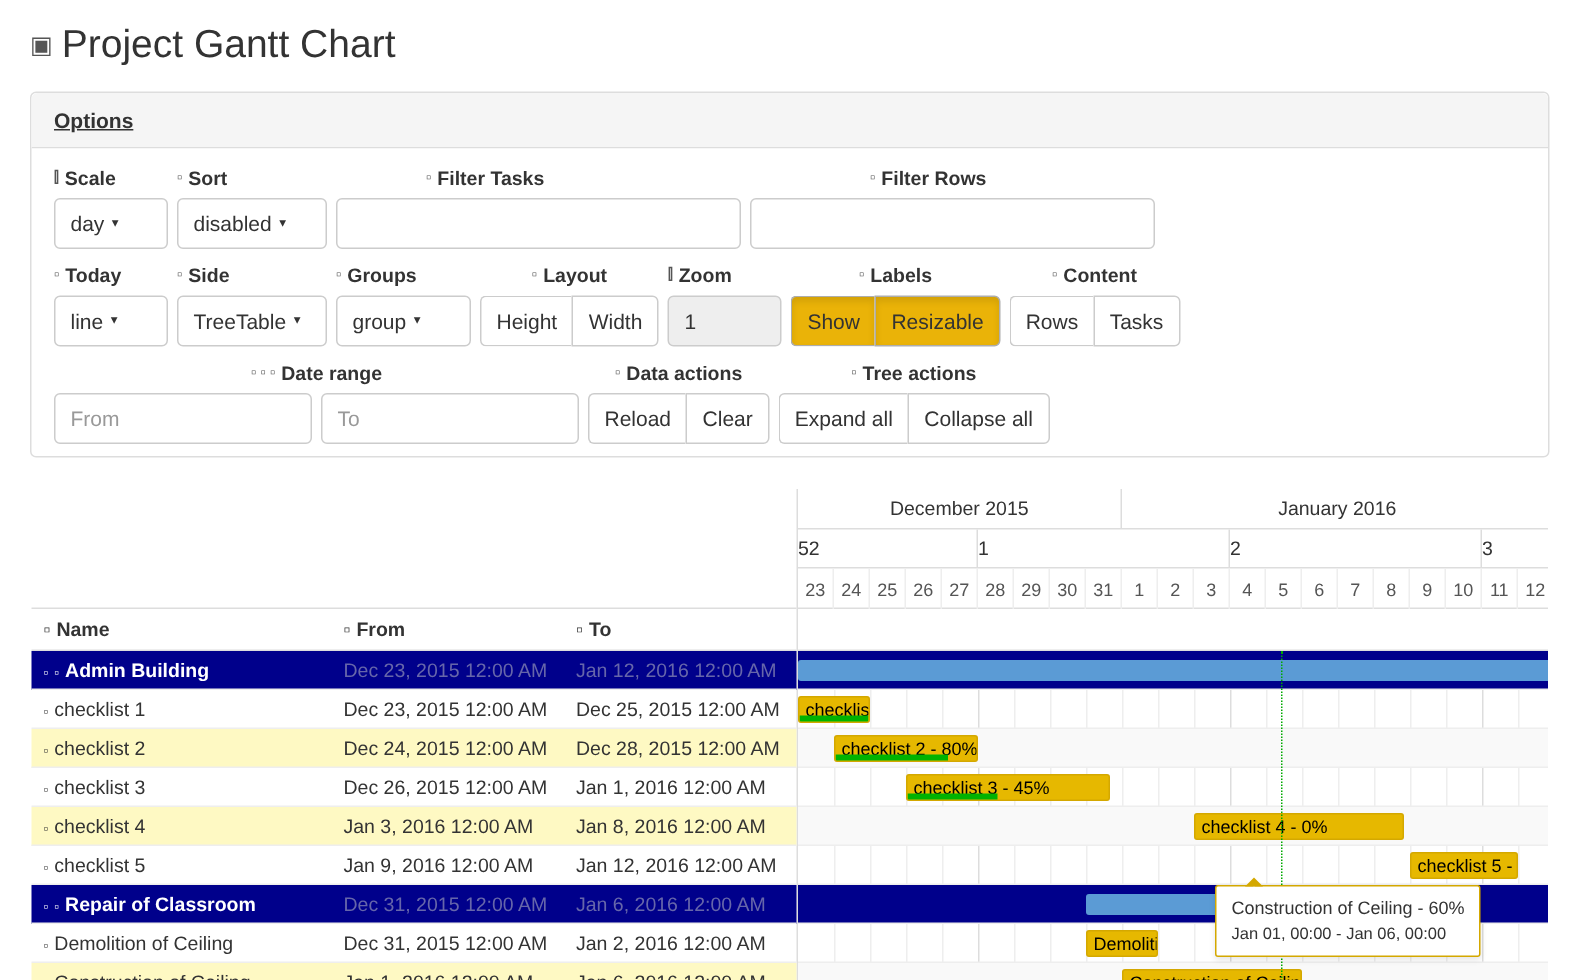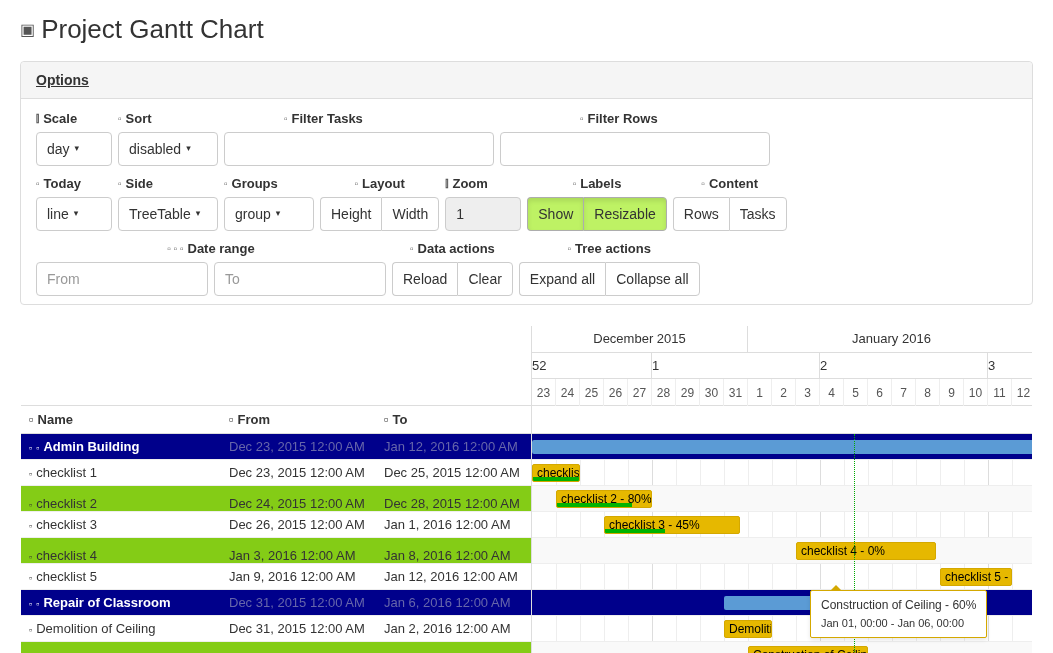--- a/index.html
+++ b/index.html
@@ -13,21 +13,21 @@
 .panel-heading { background: #f5f5f5; border-bottom: 1px solid #ddd; padding: 10px 15px; border-radius: 4px 4px 0 0; }
 .panel-heading a { color: #333; text-decoration: underline; font-weight: 700; }
 .panel-body { padding: 12px 15px 8px 15px; }
 
 .flex-row { display: flex; flex-wrap: wrap; gap: 4px 6px; }
 .col { display: flex; flex-direction: column; }
 .col .lbl { font-size: 13px; font-weight: 700; margin-bottom: 6px; display: flex; align-items: center; gap: 4px; }
 .col .lbl .icon-sq { font-size: 10px; color: #555; }
 .btn, .input, .select { border: 1px solid #ccc; background: #fff; border-radius: 4px; padding: 6px 10px; font-size: 14px; color: #333; height: 34px; line-height: 1.3; }
 .btn { cursor: pointer; display: inline-flex; align-items: center; white-space: nowrap; }
-.btn-toggle.active { background: #bef264; box-shadow: inset 0 3px 5px rgba(0,0,0,0.1); border-color: #adadad; }
+.btn-toggle.active { background: #eab308; box-shadow: inset 0 3px 5px rgba(0,0,0,0.1); border-color: #adadad; }
 .btn .caret { margin-left: 5px; font-size: 9px; }
 .input { width: 100%; }
 .input::placeholder { color: #999; }
 
 .btn-group { display: inline-flex; }
 .btn-group .btn { border-radius: 0; border-right-width: 0; text-align: center; }
 .btn-group .btn:first-child { border-radius: 4px 0 0 4px; }
 .btn-group .btn:last-child { border-radius: 0 4px 4px 0; border-right-width: 1px; }
 
 .row2 { margin-top: 10px; }
@@ -38,21 +38,21 @@
 .gantt-right { flex: 1; overflow: hidden; position: relative; }
 
 .hdr-row { display: flex; border-bottom: 1px solid #ddd; }
 .hdr-cell { padding: 6px 8px; font-weight: 700; font-size: 13px; display: flex; align-items: center; gap: 4px; }
 .col-name { flex: 0 0 200px; }
 .col-from, .col-to { flex: 0 0 155px; }
 
 .tree-row { display: flex; align-items: center; height: 26px; border-bottom: 1px solid #eee; font-size: 13px; }
 .tree-row.parent { background: #00008b; color: #fff; }
 .tree-row.parent .muted { color: #6666aa; }
-.tree-row.alt { background: #84cc16; align-items: flex-end; }
+.tree-row.alt { background: #fef9c3; }
 .tree-row .cell { padding: 0 8px; overflow: hidden; text-overflow: ellipsis; white-space: nowrap; }
 .tree-row .sq { font-size: 9px; margin-right: 4px; color: inherit; }
 .indent { padding-left: 24px; }
 
 .gantt-left .spacer { height: 80px; border-bottom: 1px solid #ddd; }
 
 .gantt-header { height: 80px; border-bottom: 1px solid #ddd; display: flex; flex-direction: column; }
 .gh-months { display: flex; height: 26px; }
 .gh-months > div { flex: 1; border-right: 1px solid #ddd; text-align: center; font-size: 13px; line-height: 26px; }
 .gh-weeks { display: flex; height: 26px; border-top: 1px solid #ddd; }

